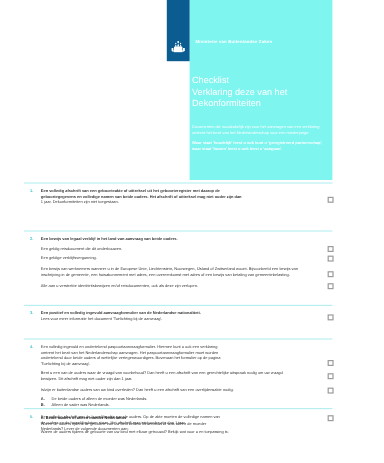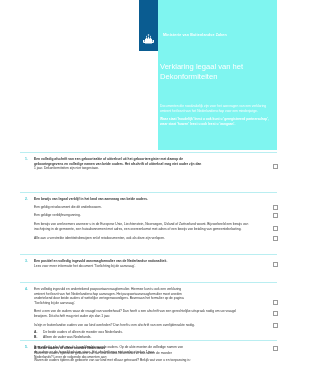--- a/index.html
+++ b/index.html
@@ -100,21 +100,22 @@
         <circle cx="9" cy="6.5" r="1.1"></circle>
         <circle cx="17" cy="6.5" r="1.1"></circle>
         <rect x="2" y="14" width="3" height="5"></rect>
         <rect x="21" y="14" width="3" height="5"></rect>
       </g>
     </svg>
   </div>
   <div class="ministry-name">Ministerie van Buitenlandse Zaken</div>
 
   <div class="doc-title">
-    <span class="ln">Verklaring legaal van het</span>
+    <span class="ln">Checklist</span>
+    <span class="ln">Verklaring deze van het</span>
     <span class="ln">Dekonformiteiten</span>
   </div>
 
   <div class="doc-intro">
     <p>Documenten die noodzakelijk zijn voor het aanvragen van een verklaring omtrent het bezit van het Nederlanderschap voor een minderjarige.</p>
     <p class="b">Waar staat 'houdelijk' leest u ook kunt u 'geregistreerd partnerschap', waar staat 'huwen' leest u ook leest u 'aangaan'.</p>
   </div>
 
   <div class="body">
 

